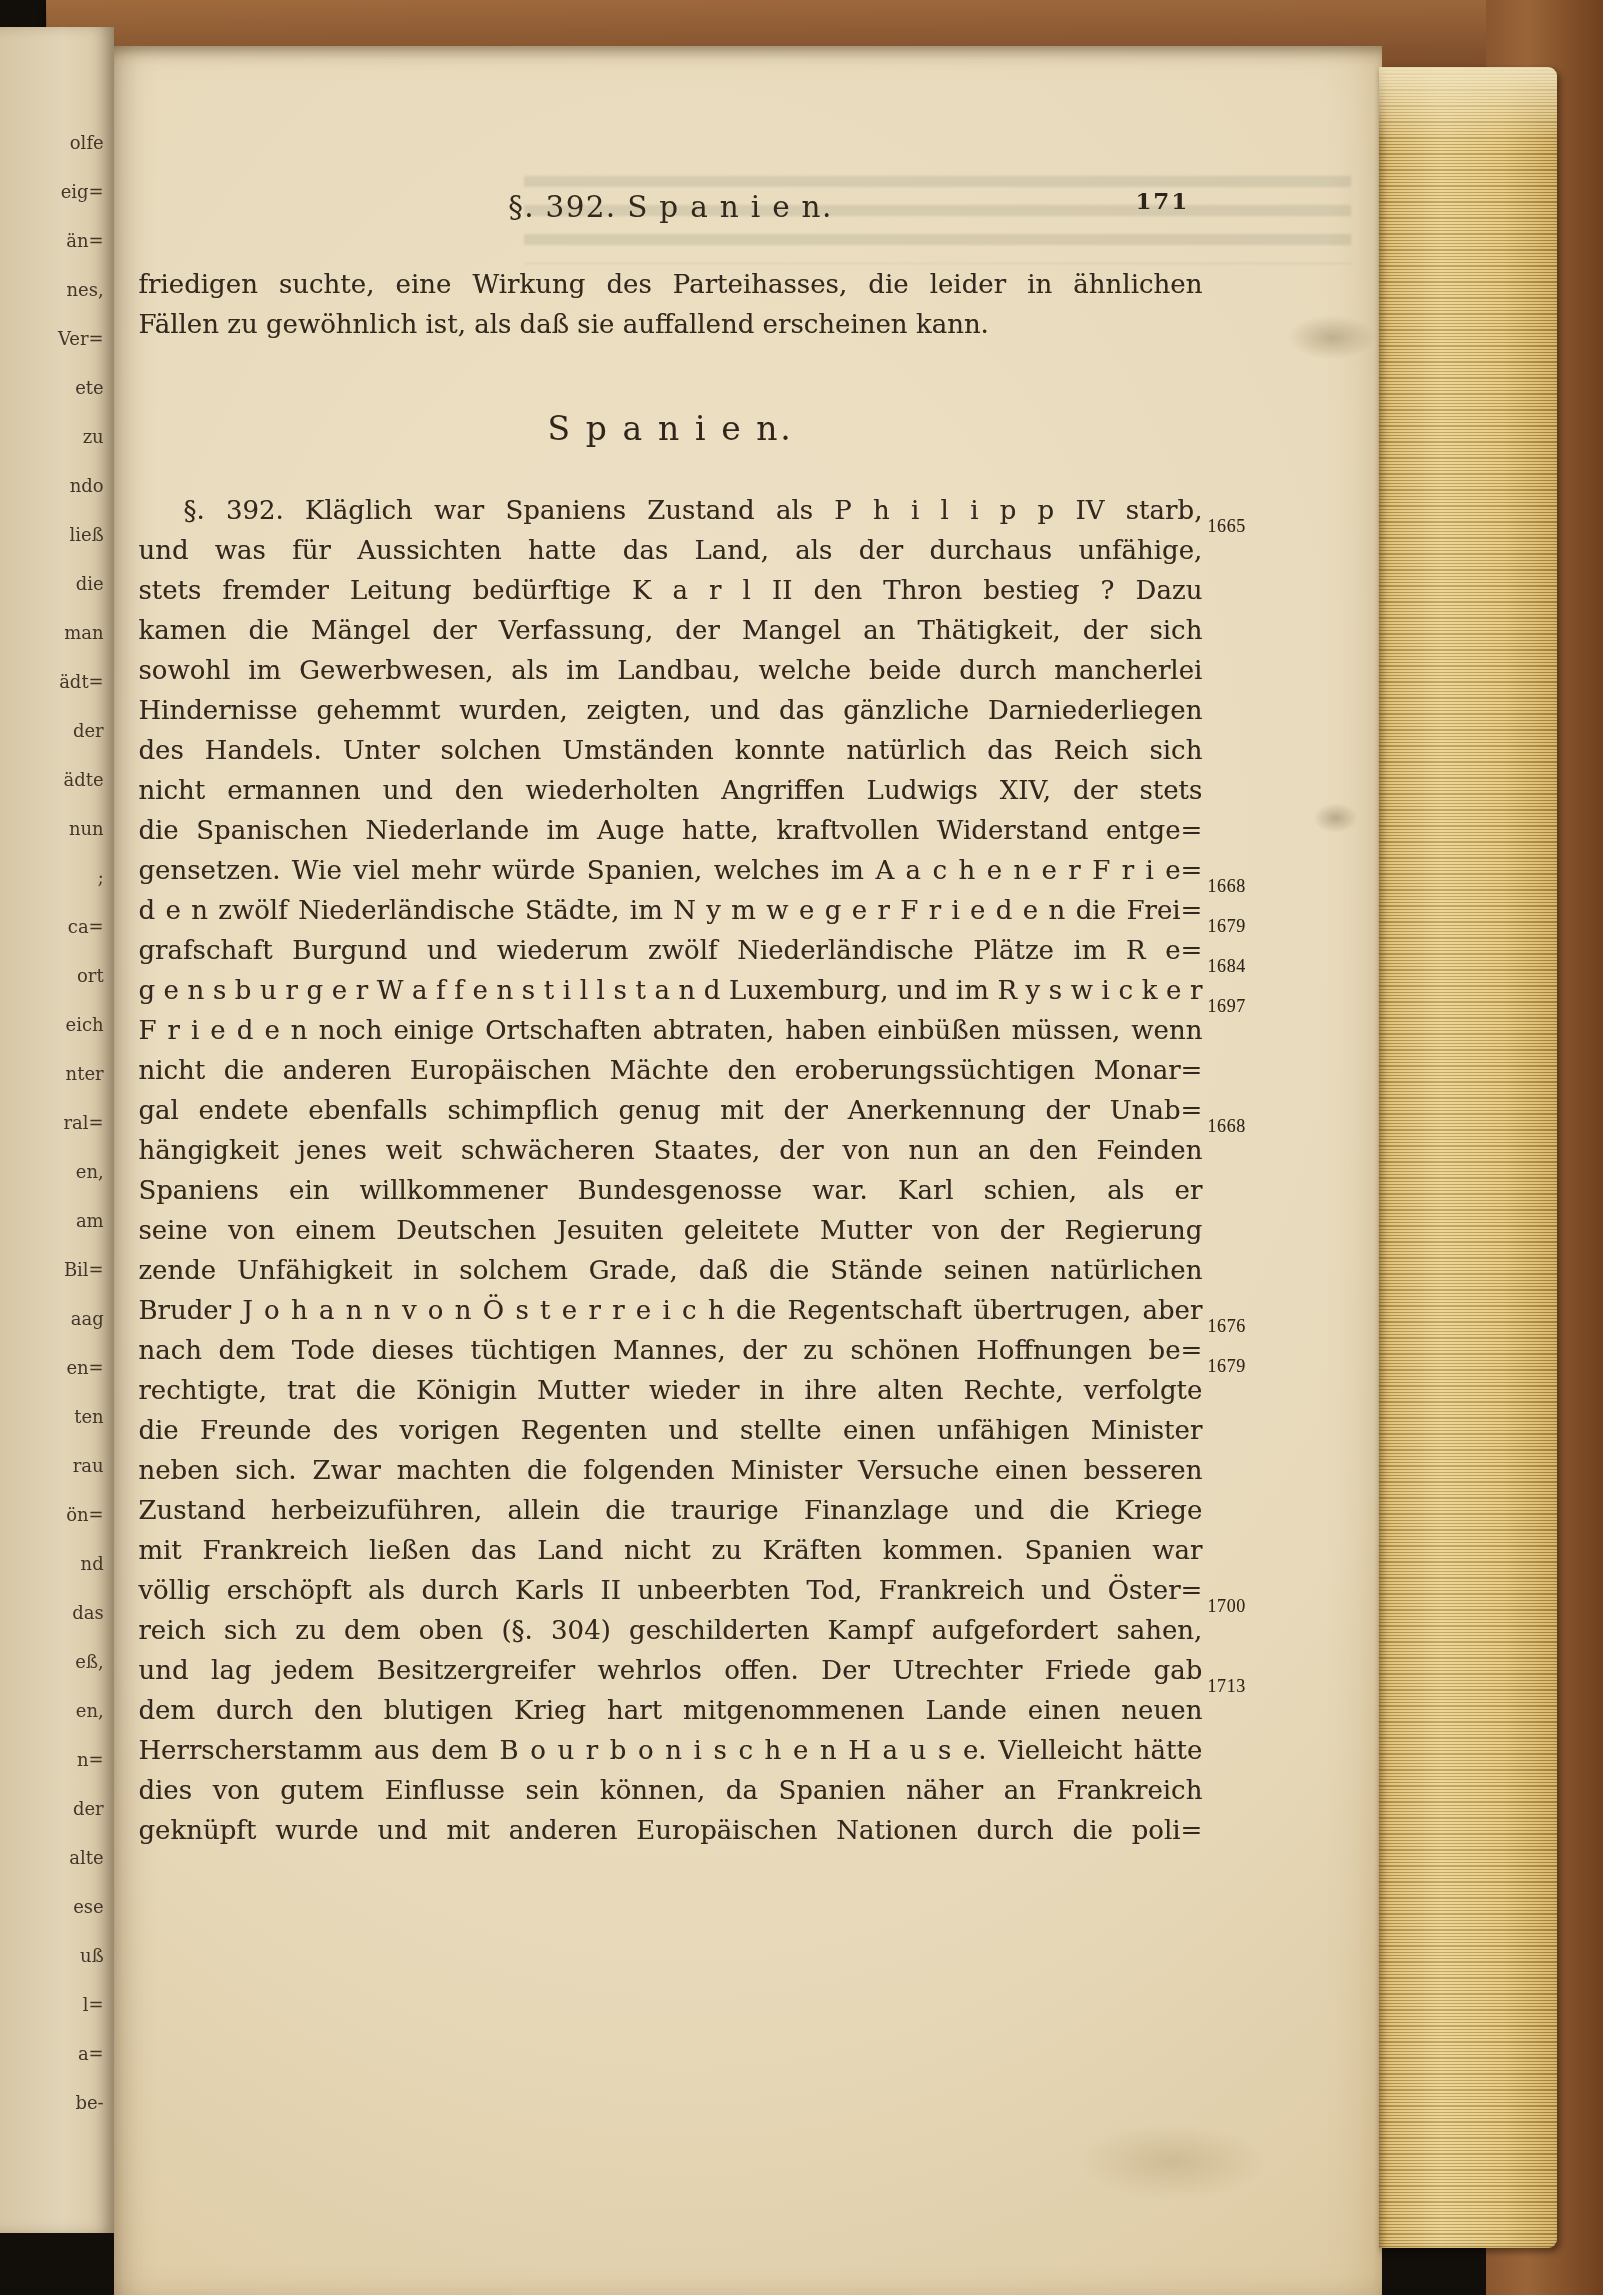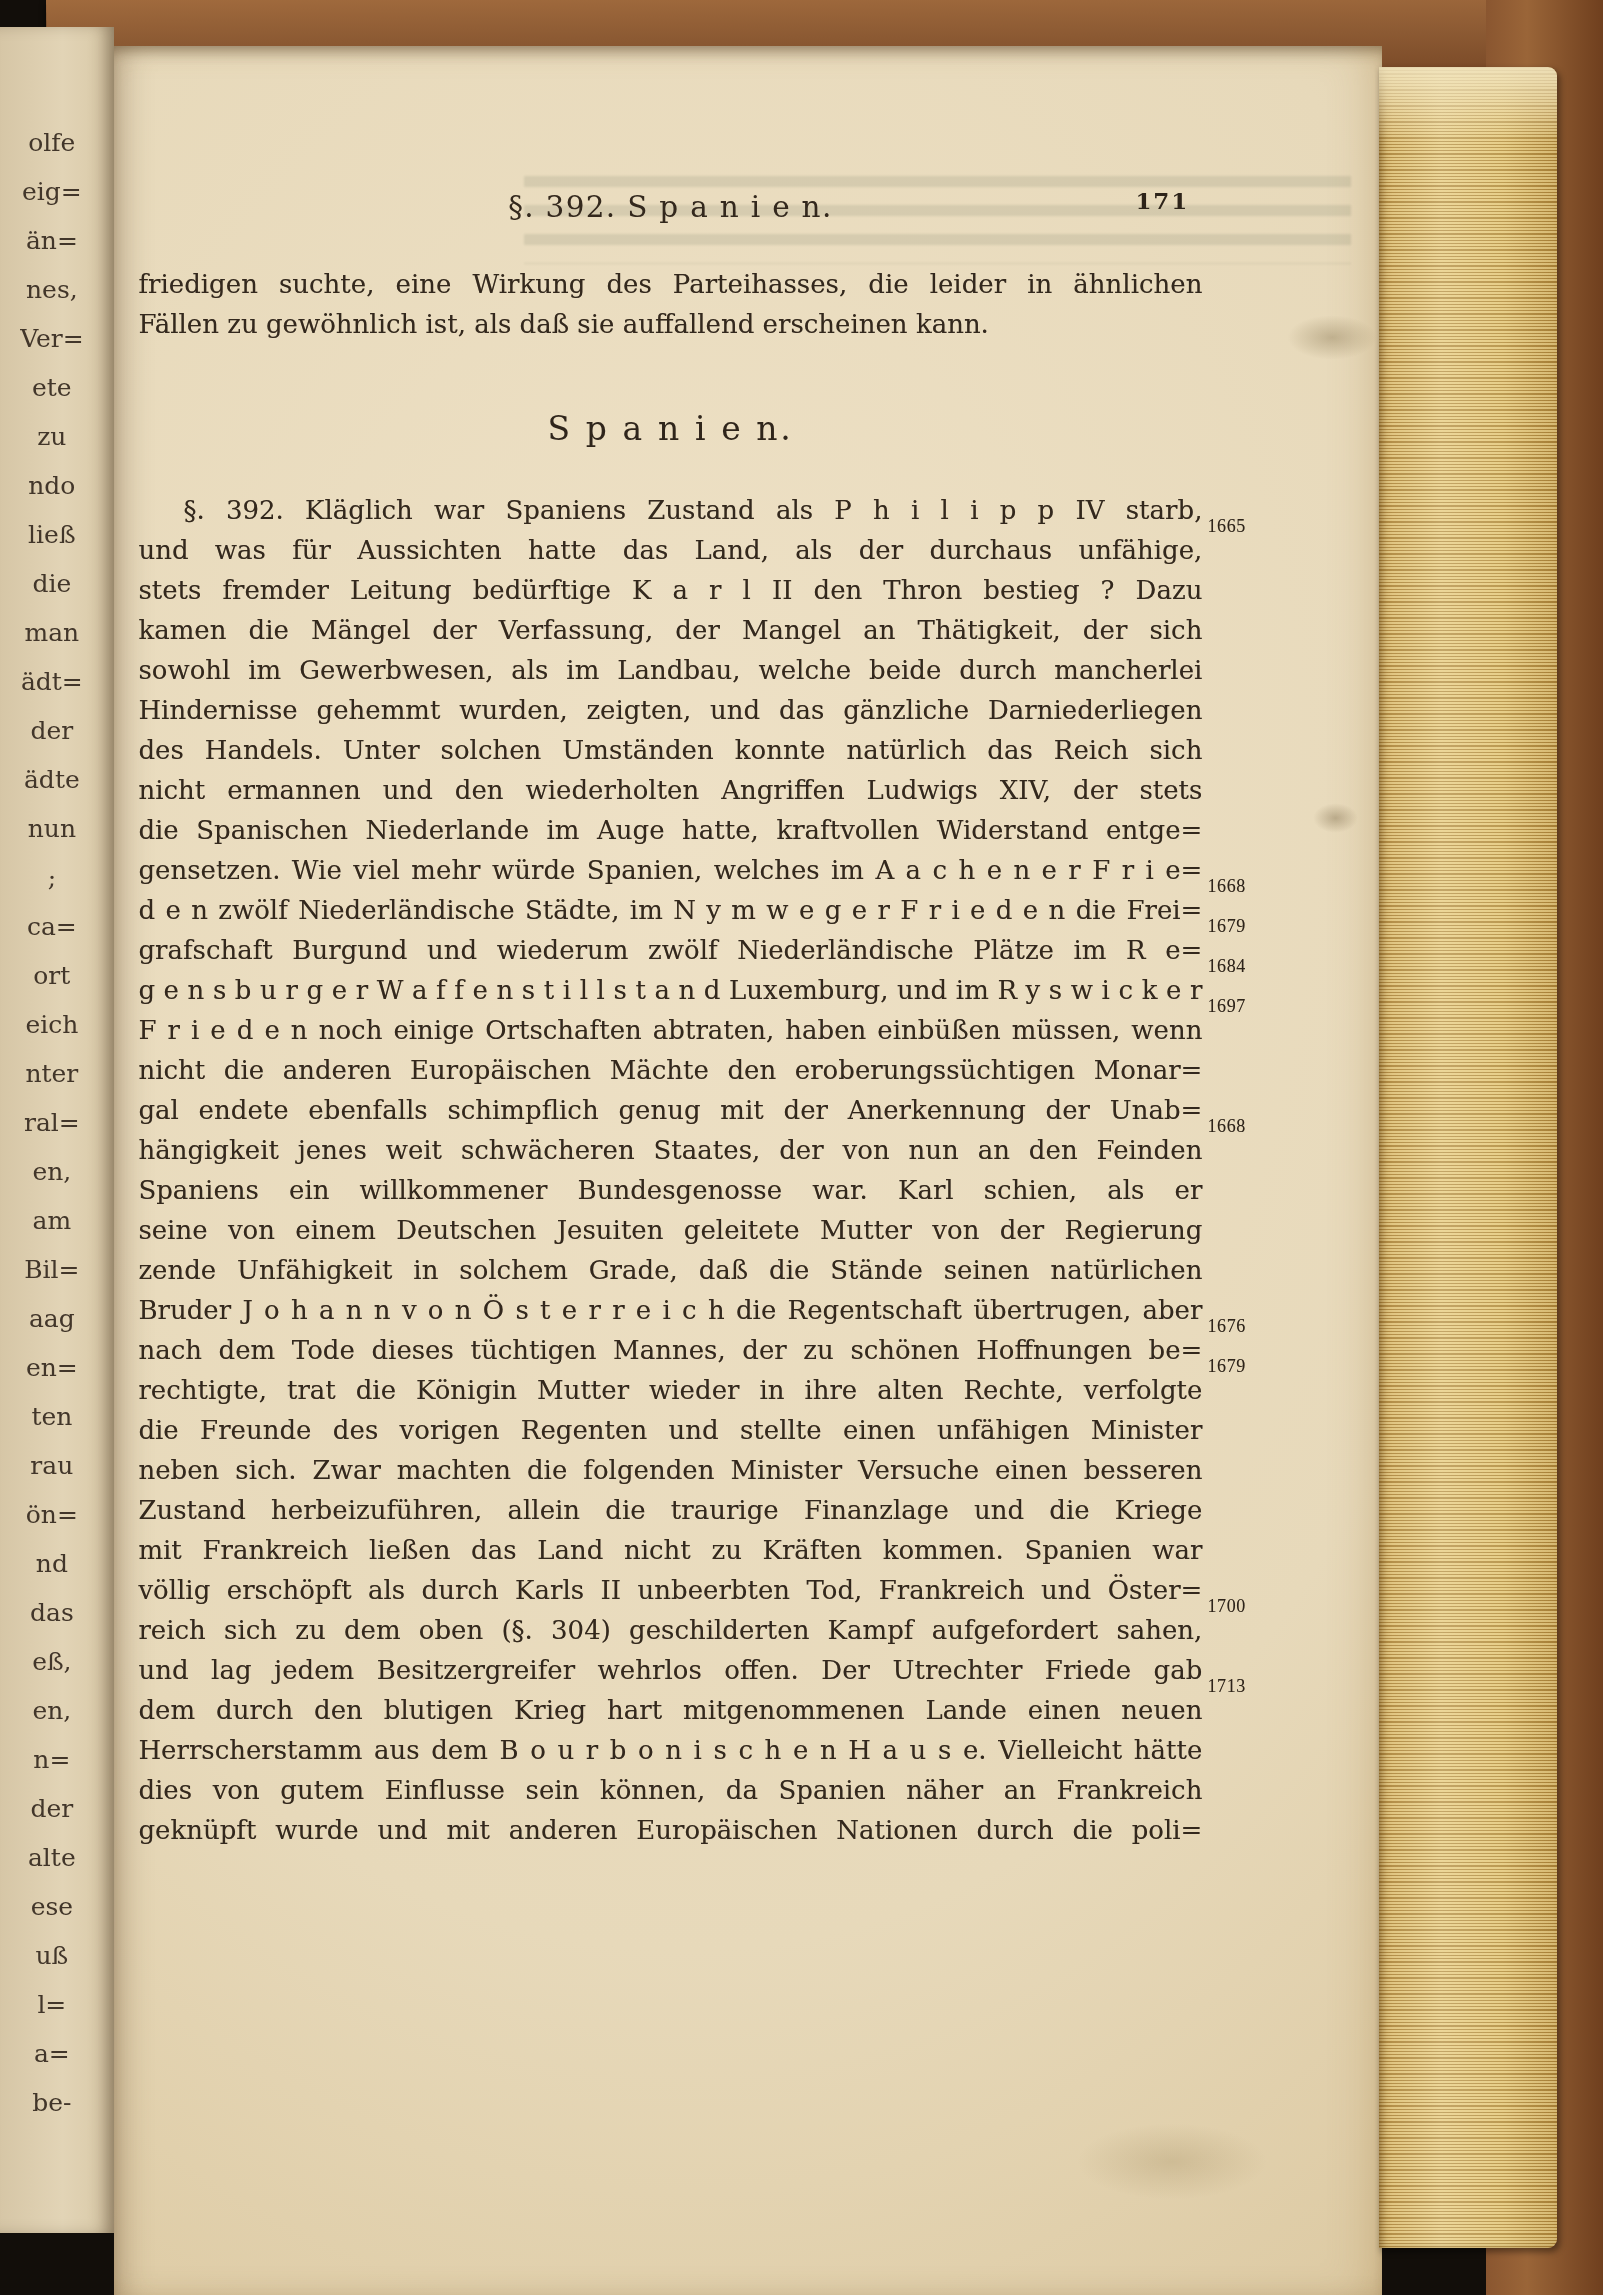--- a/index.html
+++ b/index.html
@@ -12,21 +12,21 @@
     transform:rotate(-0.45deg);transform-origin:left top;
     box-shadow:0 3.8px 6.4px rgba(0,0,0,.55);}
   .leather-right{position:absolute;left:1486px;top:0;width:117px;height:2295px;
     background:linear-gradient(90deg,#8a5630 0%,#9a6538 35%,#6f3f1e 100%);}
 
   
   .facing-page{position:absolute;left:0;top:27px;width:114px;height:2206px;
     background:linear-gradient(90deg,#d6c6a6 0%,#e2d4b6 55%,#d8c8a6 100%);
     box-shadow:inset -13px 0 16.7px -6.4px rgba(60,40,20,.5);
     padding-top:91px;box-sizing:border-box;}
-  .frag-line{height:49px;text-align:center;padding-right:10.3px;font-size:25px;
+  .frag-line{height:49px;text-align:right;padding-right:10.3px;font-size:18px;
     color:#42362a;line-height:49px;overflow:hidden;}
 
   
   .main-page{position:absolute;left:114px;top:37px;width:1268px;height:2253px;
     background:radial-gradient(120% 90% at 45% 35%, #eee1c6 0%, #e7d9ba 55%, #ddcaa3 85%, #d3bd92 100%);
     box-shadow:inset 18px 0 33px -13px rgba(90,60,30,.40),
                inset -22px 0 45px -14px rgba(150,110,45,.30),
                inset 0 10.3px 14px -6.4px rgba(60,40,20,.45);margin-top:9px;}
 
   

